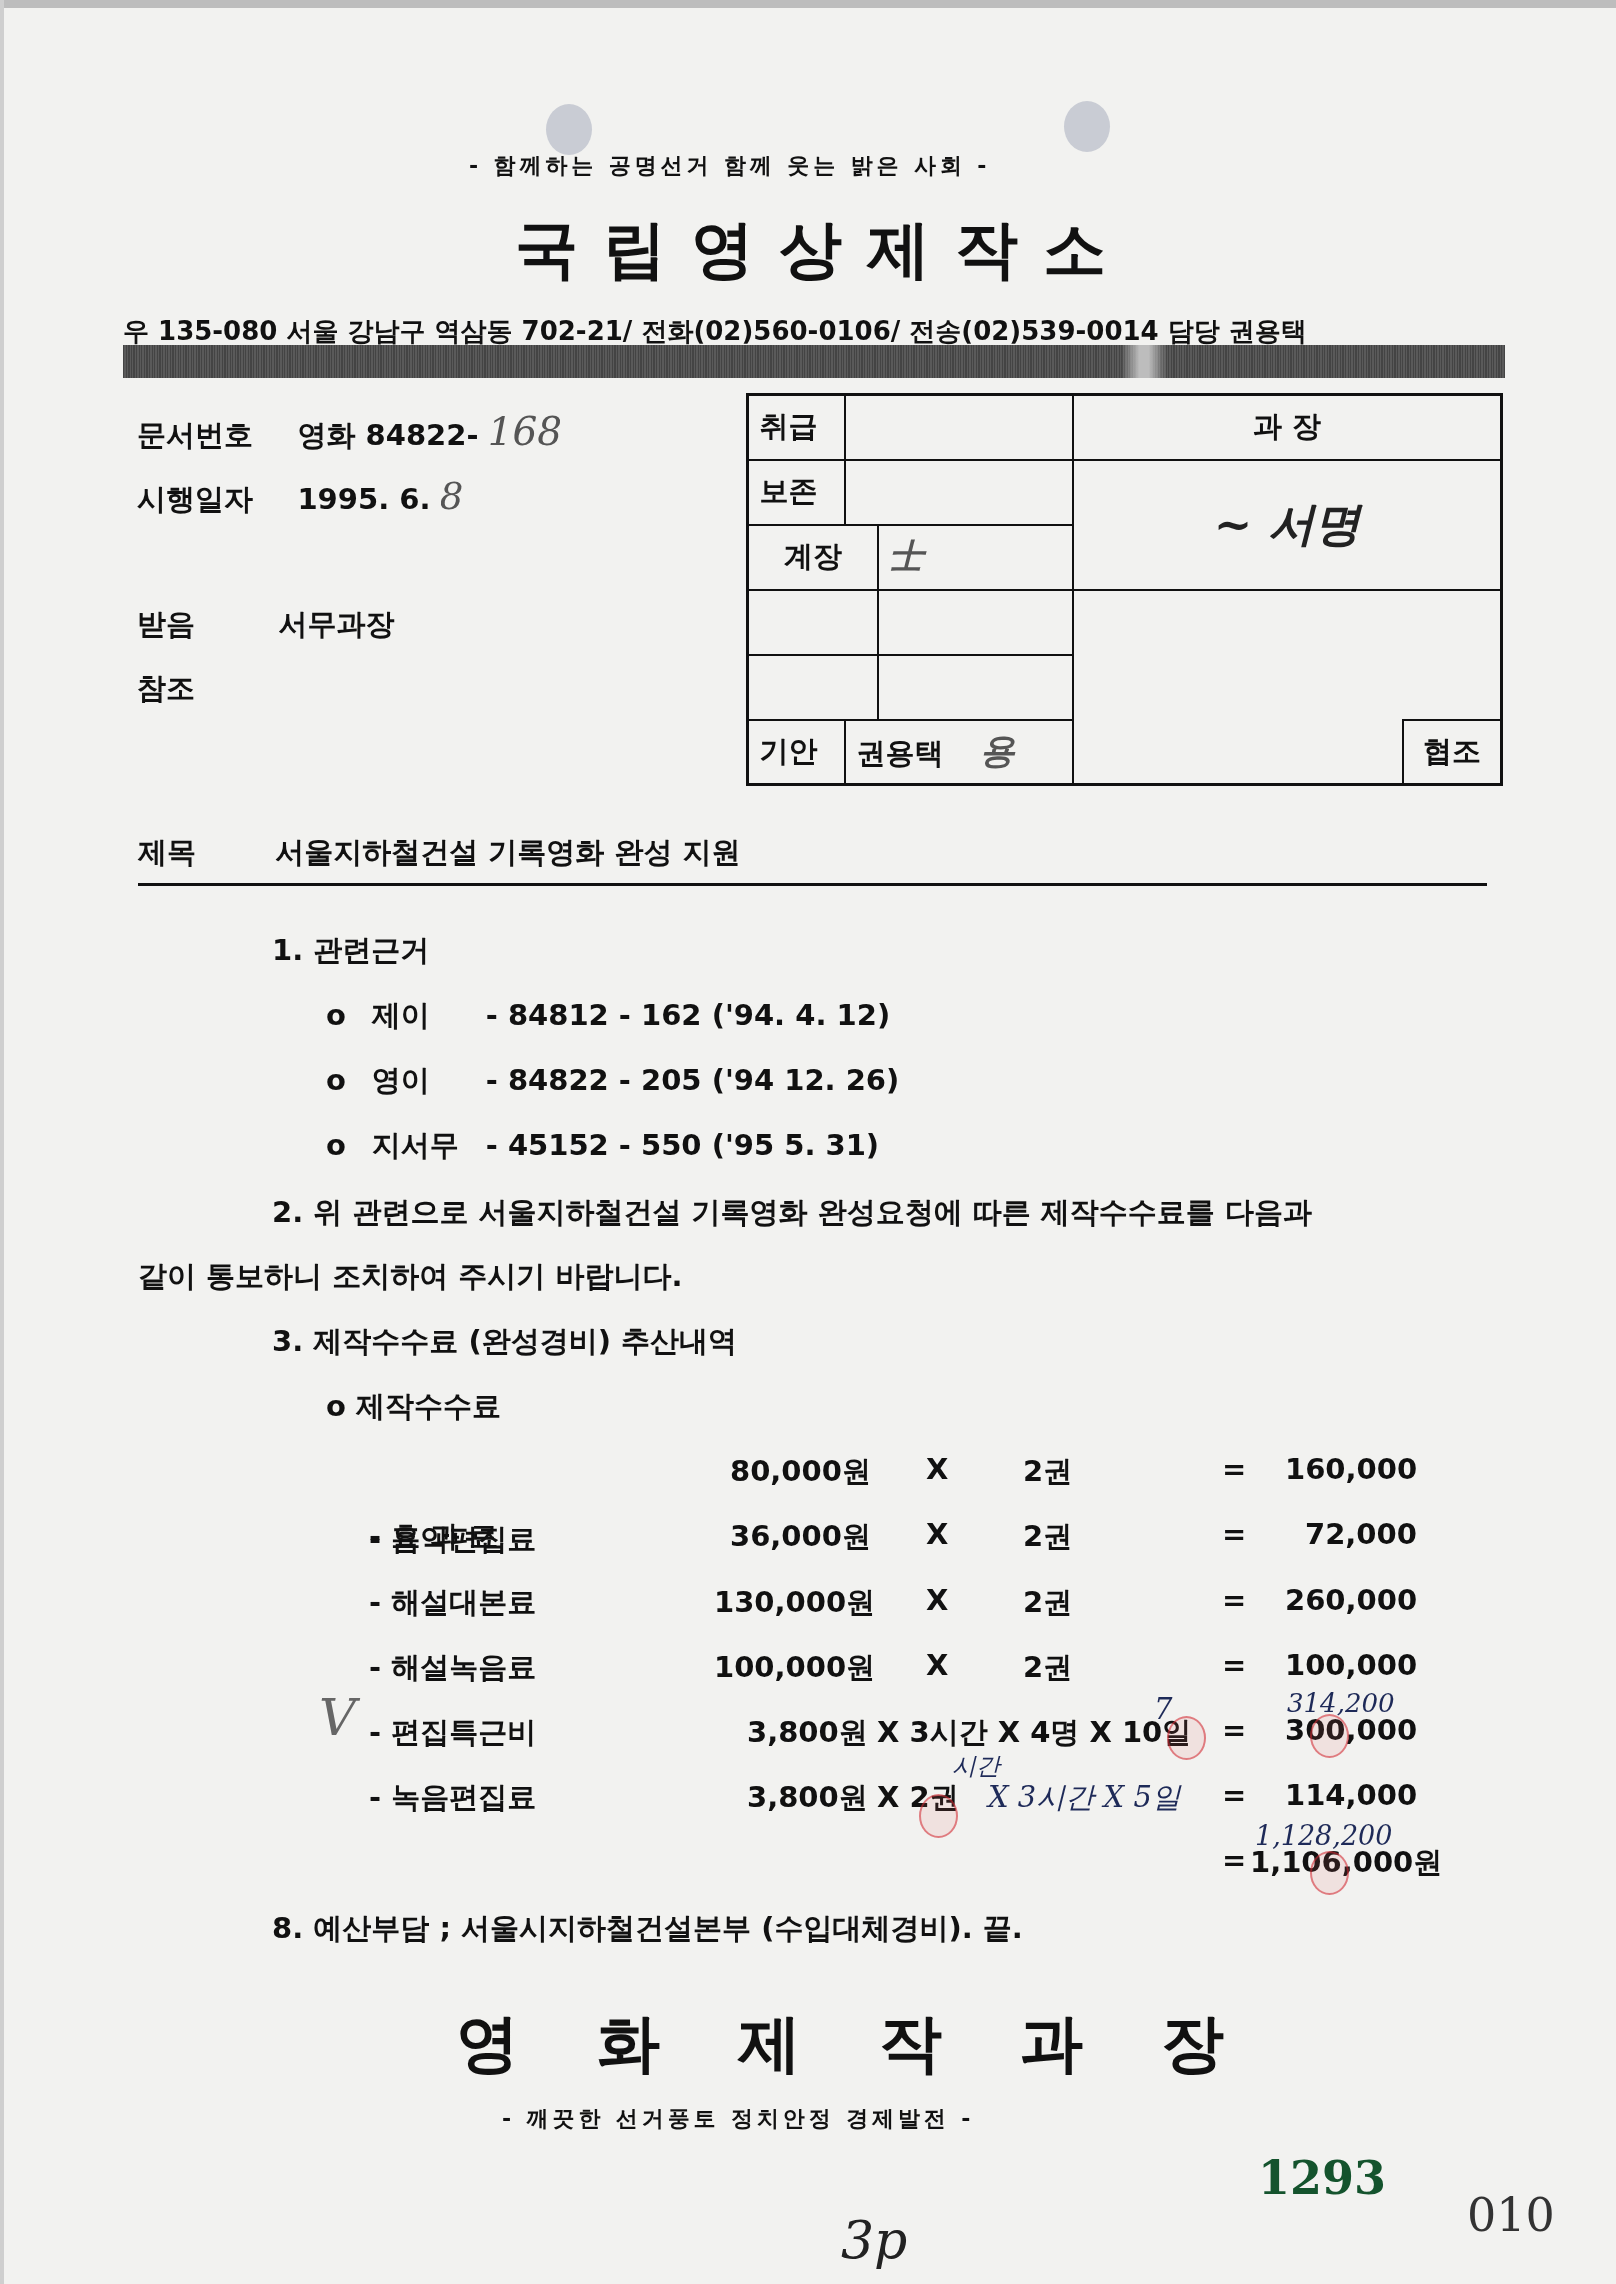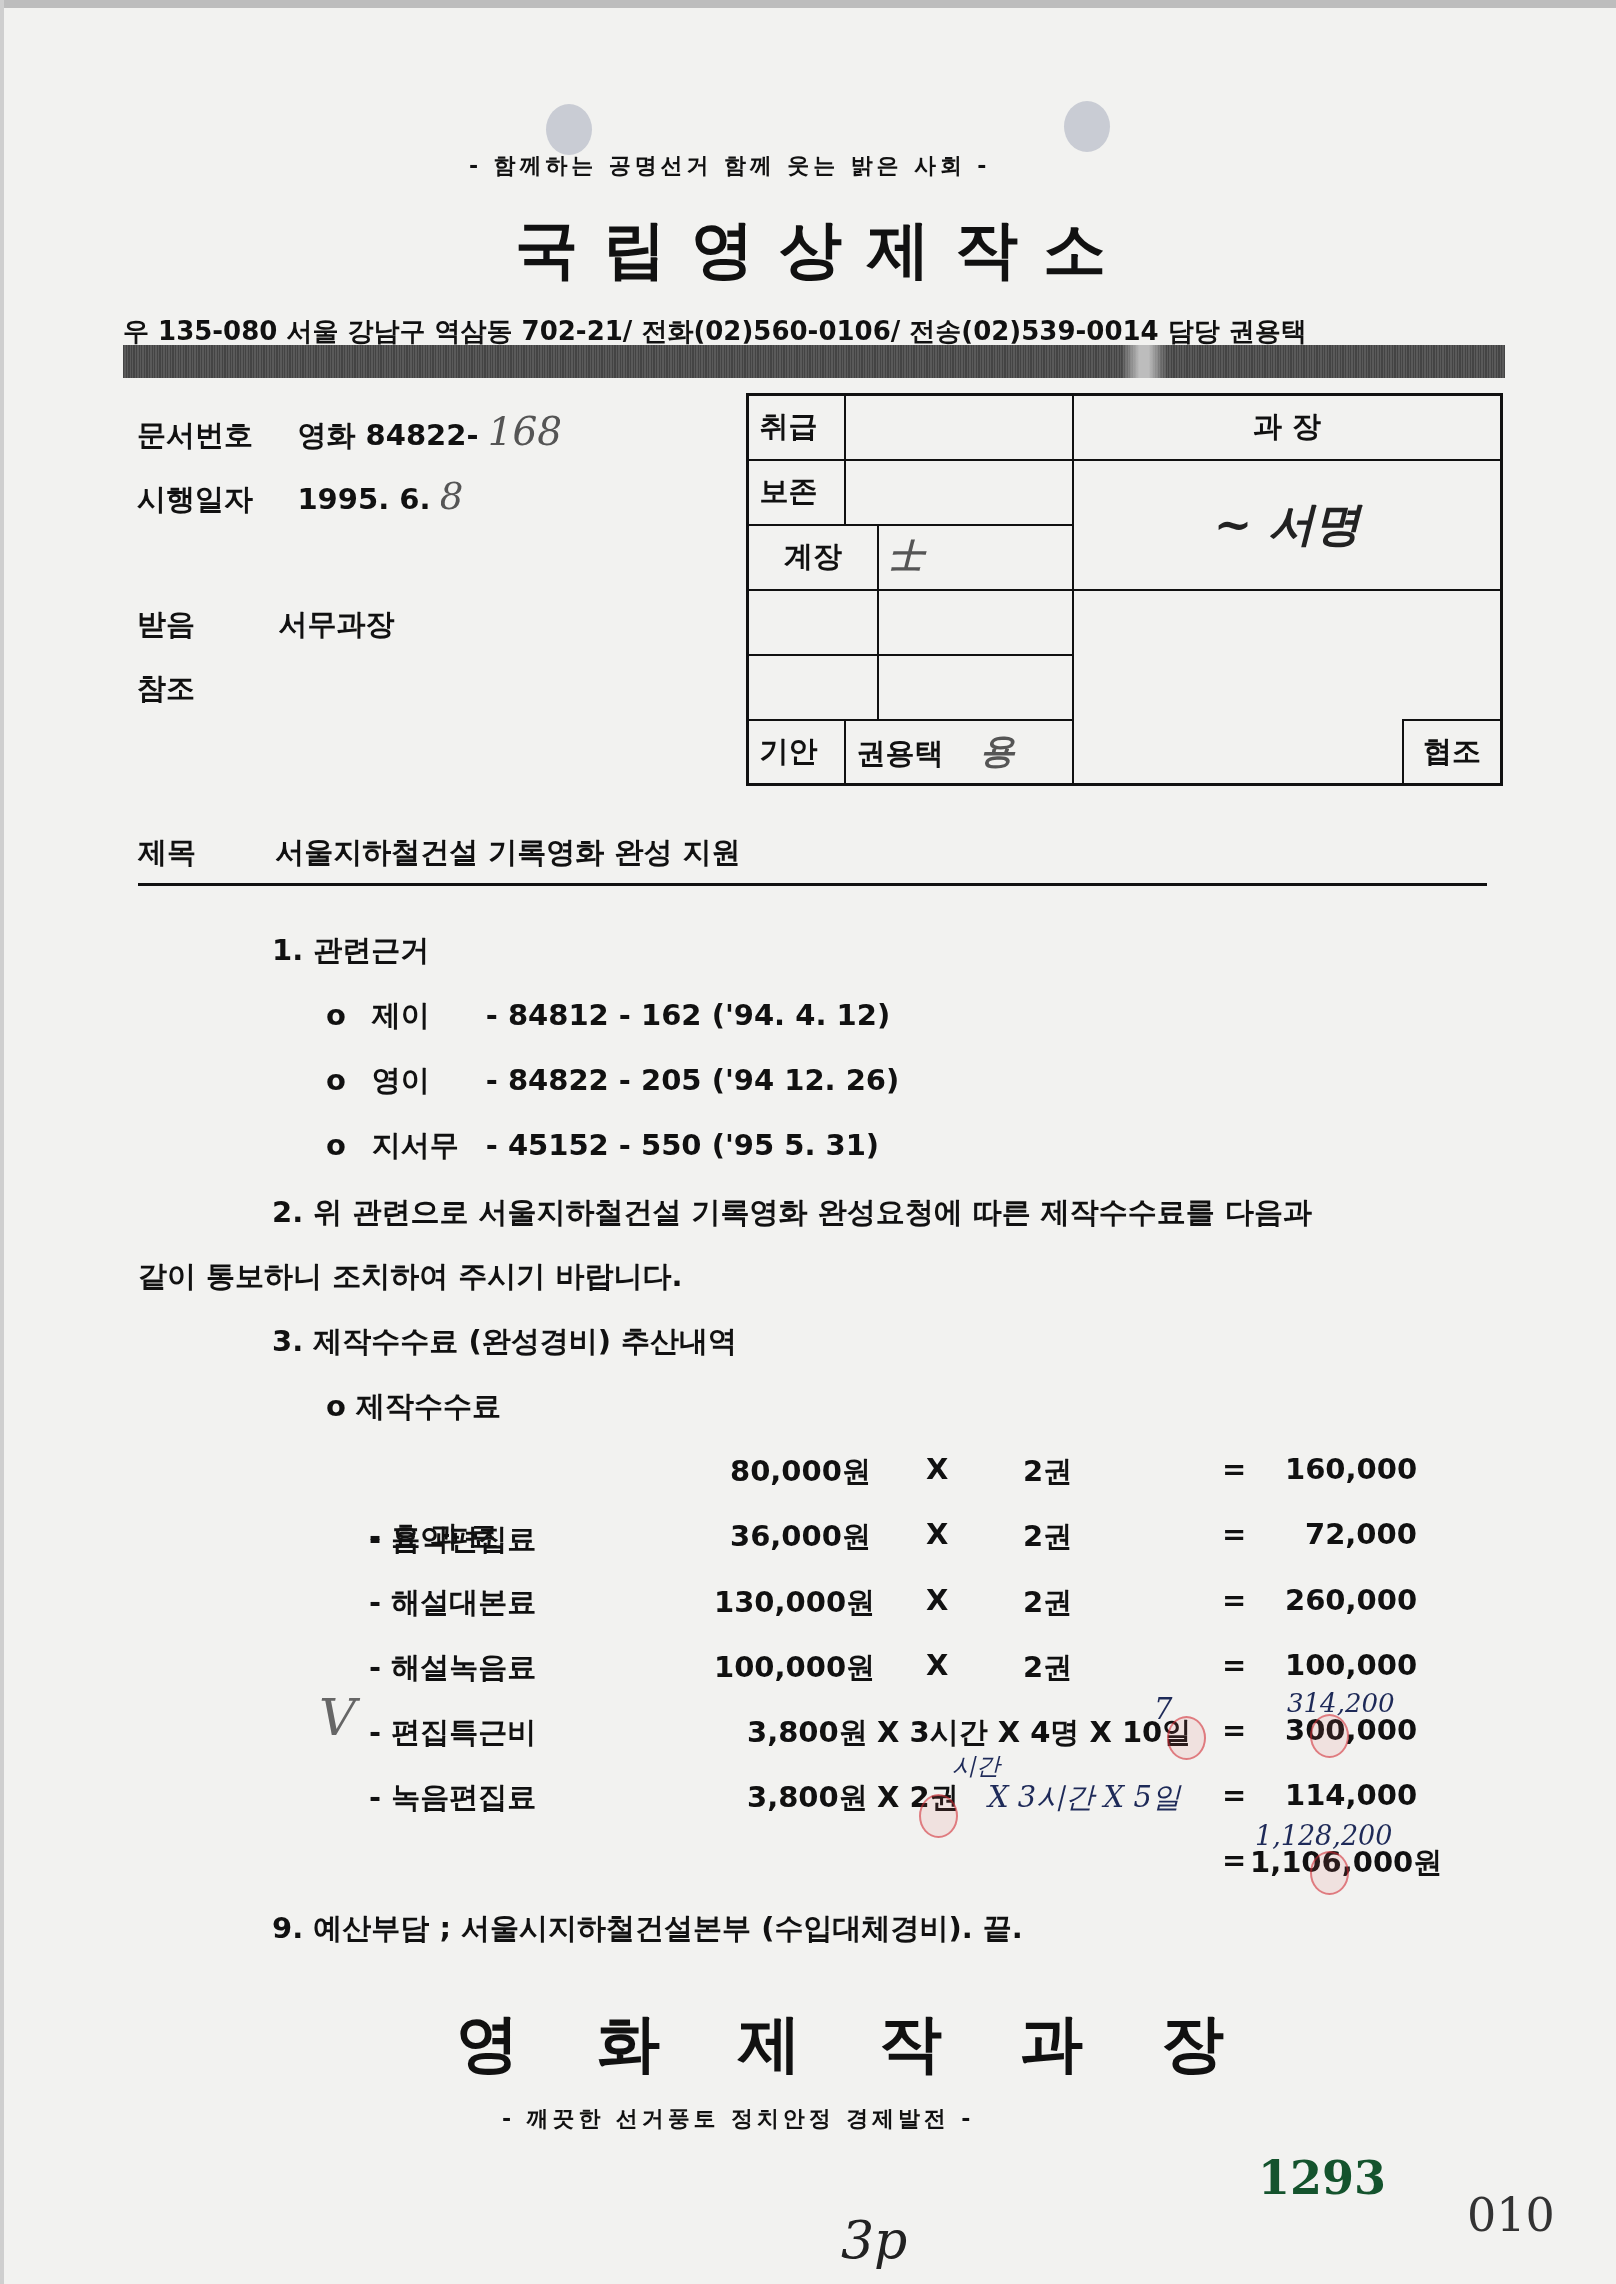--- a/index.html
+++ b/index.html
@@ -194,20 +194,20 @@
 <div class="abs hand-blue" style="left:952px;top:1750px;font-size:24px;">시간</div>
 <div class="abs fee" style="left:1222px;top:1778px;">=</div>
 <div class="abs fee" style="left:1285px;top:1778px;">114,000</div>
 <div class="stamp" style="left:919px;top:1794px;"></div>
 
 <div class="abs hand-blue" style="left:1255px;top:1820px;font-size:27px;">1,128,200</div>
 <div class="abs fee" style="left:1222px;top:1843px;">=</div>
 <div class="abs fee" style="left:1250px;top:1843px;">1,106,000원</div>
 <div class="stamp" style="left:1310px;top:1851px;"></div>
 
-<div class="abs body-t" style="left:272px;top:1909px;">9. 예산부담  ;  서울시지하철건설본부 (수입대체경비). 끝.</div>
+<div class="abs body-t" style="left:272px;top:1909px;">8. 예산부담  ;  서울시지하철건설본부 (수입대체경비). 끝.</div>
 
 <div class="abs closing" style="left:456px;top:2001px;">영화제작과장</div>
 <div class="abs slogan" style="left:502px;top:2104px;">- 깨끗한 선거풍토 정치안정 경제발전 -</div>
 <div class="abs serial" style="left:1258px;top:2151px;">1293</div>
 <div class="abs serial2" style="left:1467px;top:2188px;">010</div>
 <div class="abs hand-blue" style="left:841px;top:2210px;font-size:52px;color:#222;">3p</div>
 
 
 </body></html>

